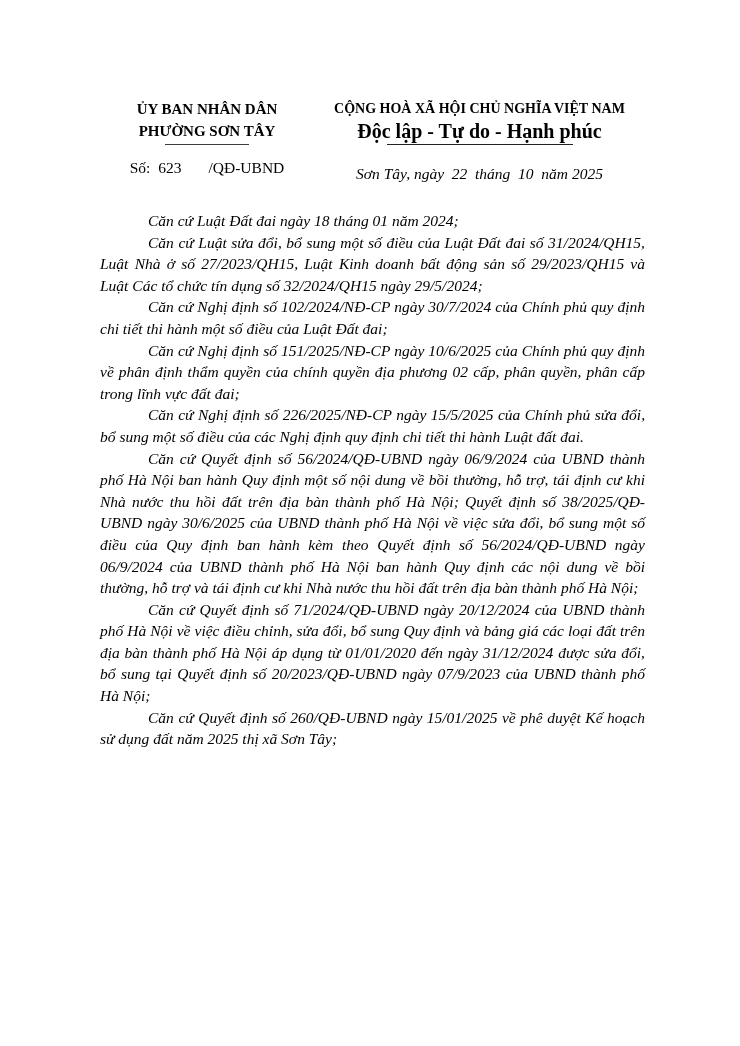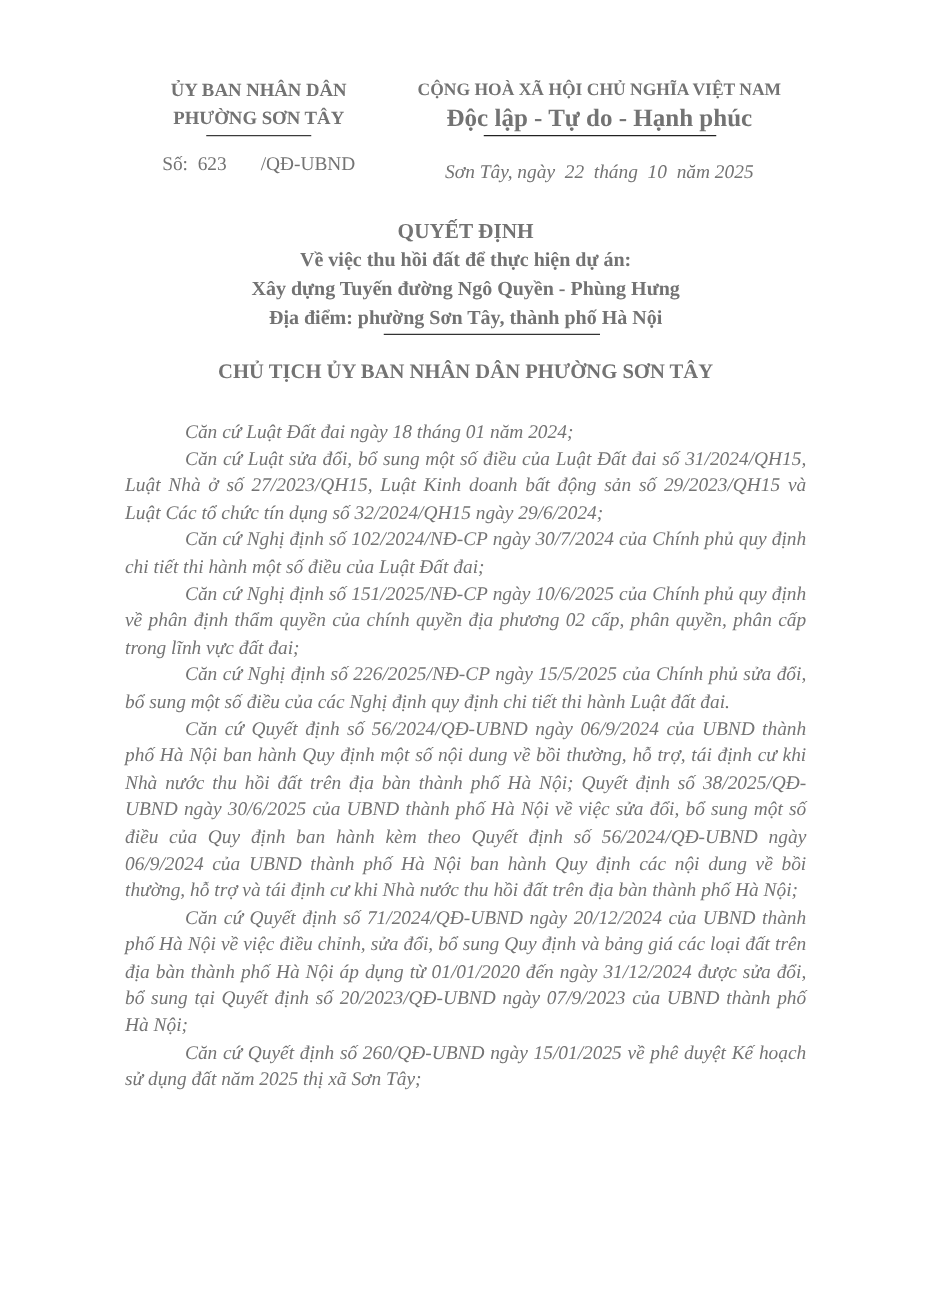--- a/index.html
+++ b/index.html
@@ -3,23 +3,24 @@
 <meta charset="utf-8">
 <style>
   html, body { margin: 0; padding: 0; background: #ffffff; }
   .page {
     position: relative;
     width: 740px;
     height: 986px;
     box-sizing: border-box;
     padding: 62px 95px 0 100px;
     background: #ffffff;
-    color: #737373;
+    color: #000000;
     font-family: "Liberation Serif", "DejaVu Serif", serif;
     overflow: hidden;
+    margin-top: 36px;
   }
 
   
   .header { display: flex; }
   .header-left { width: 214px; text-align: center; flex: none; }
   .header-right { flex: 1; text-align: center; }
   .hl-line { font-weight: bold; font-size: 15px; line-height: 22px; white-space: nowrap; }
   .hr-line1 { font-weight: bold; font-size: 14px; line-height: 22px; white-space: nowrap; }
   .hr-line2 { font-weight: bold; font-size: 20px; line-height: 22px; white-space: nowrap; }
   .rule { height: 0; border-bottom: 1.6px solid #3c3c3c; }
@@ -58,32 +59,24 @@
       <div class="doc-number">Số:  623       /QĐ-UBND</div>
     </div>
     <div class="header-right">
       <div class="hr-line1">CỘNG HOÀ XÃ HỘI CHỦ NGHĨA VIỆT NAM</div>
       <div class="hr-line2">Độc lập - Tự do - Hạnh phúc</div>
       <div class="rule rule-right"></div>
       <div class="dateline">Sơn Tây, ngày  22  tháng  10  năm 2025</div>
     </div>
   </div>
 
-  <div class="title-block">
-    <div class="title-heading">QUYẾT ĐỊNH</div>
-    <div class="title-sub">Về việc thu hồi đất để thực hiện dự án:</div>
-    <div class="title-sub">Xây dựng Tuyến đường Ngô Quyền - Phùng Hưng</div>
-    <div class="title-sub">Địa điểm: phường Sơn Tây, thành phố Hà Nội</div>
-    <div class="rule rule-title"></div>
-    <div class="authority">CHỦ TỊCH ỦY BAN NHÂN DÂN PHƯỜNG SƠN TÂY</div>
-  </div>
 
   <div class="body-text">
     <p>Căn cứ Luật Đất đai ngày 18 tháng 01 năm 2024;</p>
-    <p>Căn cứ Luật sửa đổi, bổ sung một số điều của Luật Đất đai số 31/2024/QH15, Luật Nhà ở số 27/2023/QH15, Luật Kinh doanh bất động sản số 29/2023/QH15 và Luật Các tổ chức tín dụng số 32/2024/QH15 ngày 29/6/2024;</p>
+    <p>Căn cứ Luật sửa đổi, bổ sung một số điều của Luật Đất đai số 31/2024/QH15, Luật Nhà ở số 27/2023/QH15, Luật Kinh doanh bất động sản số 29/2023/QH15 và Luật Các tổ chức tín dụng số 32/2024/QH15 ngày 29/5/2024;</p>
     <p>Căn cứ Nghị định số 102/2024/NĐ-CP ngày 30/7/2024 của Chính phủ quy định chi tiết thi hành một số điều của Luật Đất đai;</p>
     <p>Căn cứ Nghị định số 151/2025/NĐ-CP ngày 10/6/2025 của Chính phủ quy định về phân định thẩm quyền của chính quyền địa phương 02 cấp, phân quyền, phân cấp trong lĩnh vực đất đai;</p>
     <p>Căn cứ Nghị định số 226/2025/NĐ-CP ngày 15/5/2025 của Chính phủ sửa đổi, bổ sung một số điều của các Nghị định quy định chi tiết thi hành Luật đất đai.</p>
     <p>Căn cứ Quyết định số 56/2024/QĐ-UBND ngày 06/9/2024 của UBND thành phố Hà Nội ban hành Quy định một số nội dung về bồi thường, hỗ trợ, tái định cư khi Nhà nước thu hồi đất trên địa bàn thành phố Hà Nội; Quyết định số 38/2025/QĐ-UBND ngày 30/6/2025 của UBND thành phố Hà Nội về việc sửa đổi, bổ sung một số điều của Quy định ban hành kèm theo Quyết định số 56/2024/QĐ-UBND ngày 06/9/2024 của UBND thành phố Hà Nội ban hành Quy định các nội dung về bồi thường, hỗ trợ và tái định cư khi Nhà nước thu hồi đất trên địa bàn thành phố Hà Nội;</p>
     <p>Căn cứ Quyết định số 71/2024/QĐ-UBND ngày 20/12/2024 của UBND thành phố Hà Nội về việc điều chỉnh, sửa đổi, bổ sung Quy định và bảng giá các loại đất trên địa bàn thành phố Hà Nội áp dụng từ 01/01/2020 đến ngày 31/12/2024 được sửa đổi, bổ sung tại Quyết định số 20/2023/QĐ-UBND ngày 07/9/2023 của UBND thành phố Hà Nội;</p>
     <p>Căn cứ Quyết định số 260/QĐ-UBND ngày 15/01/2025 về phê duyệt Kế hoạch sử dụng đất năm 2025 thị xã Sơn Tây;</p>
   </div>
 
 </div>
 

